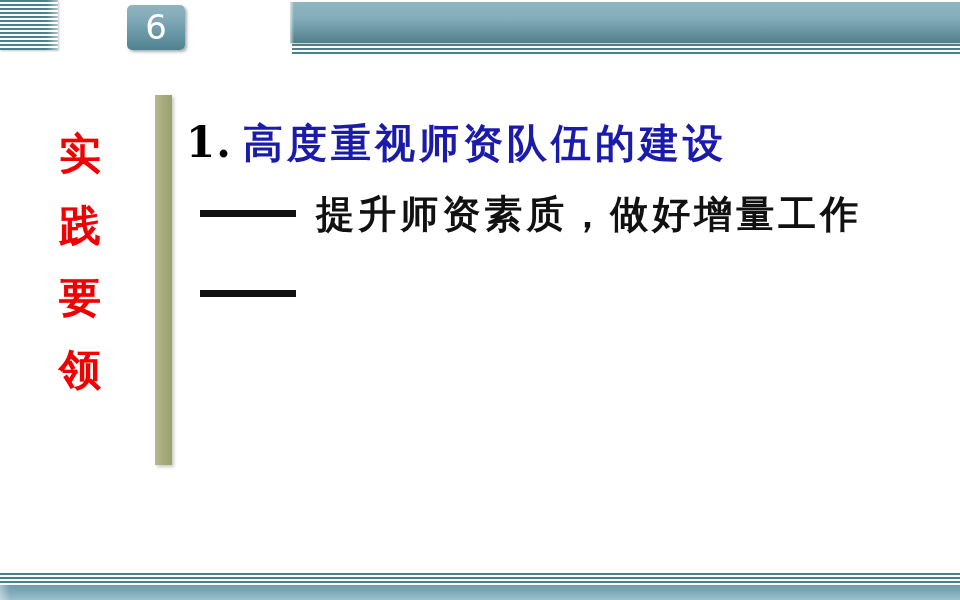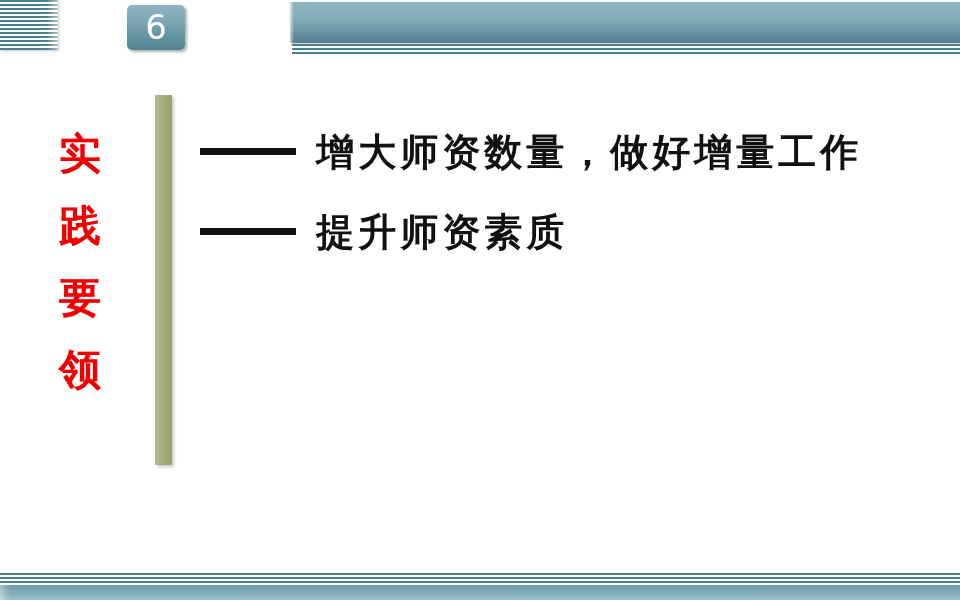--- a/index.html
+++ b/index.html
@@ -230,29 +230,32 @@
     <span class="side-label-char">实</span>
     <span class="side-label-char">践</span>
     <span class="side-label-char">要</span>
     <span class="side-label-char">领</span>
   </div>
 
   <div class="divider-bar"></div>
 
   <div class="content">
 
+    <div class="heading">
+      <span class="heading-num">1.</span>
+      <span class="heading-text">高度重视师资队伍的建设</span>
+    </div>
 
     <div class="bullet-line">
       <span class="dash"></span>
-      <span class="bullet-text">增大师资数量，做好增量工作</span>
+      <span class="bullet-text">提升师资素质，做好增量工作</span>
     </div>
 
     <div class="bullet-line">
       <span class="dash"></span>
-      <span class="bullet-text">提升师资素质</span>
     </div>
 
 
   </div>
 
   <div class="ftr-stripes"></div>
   <div class="ftr-bar"></div>
 
 </div>
 

